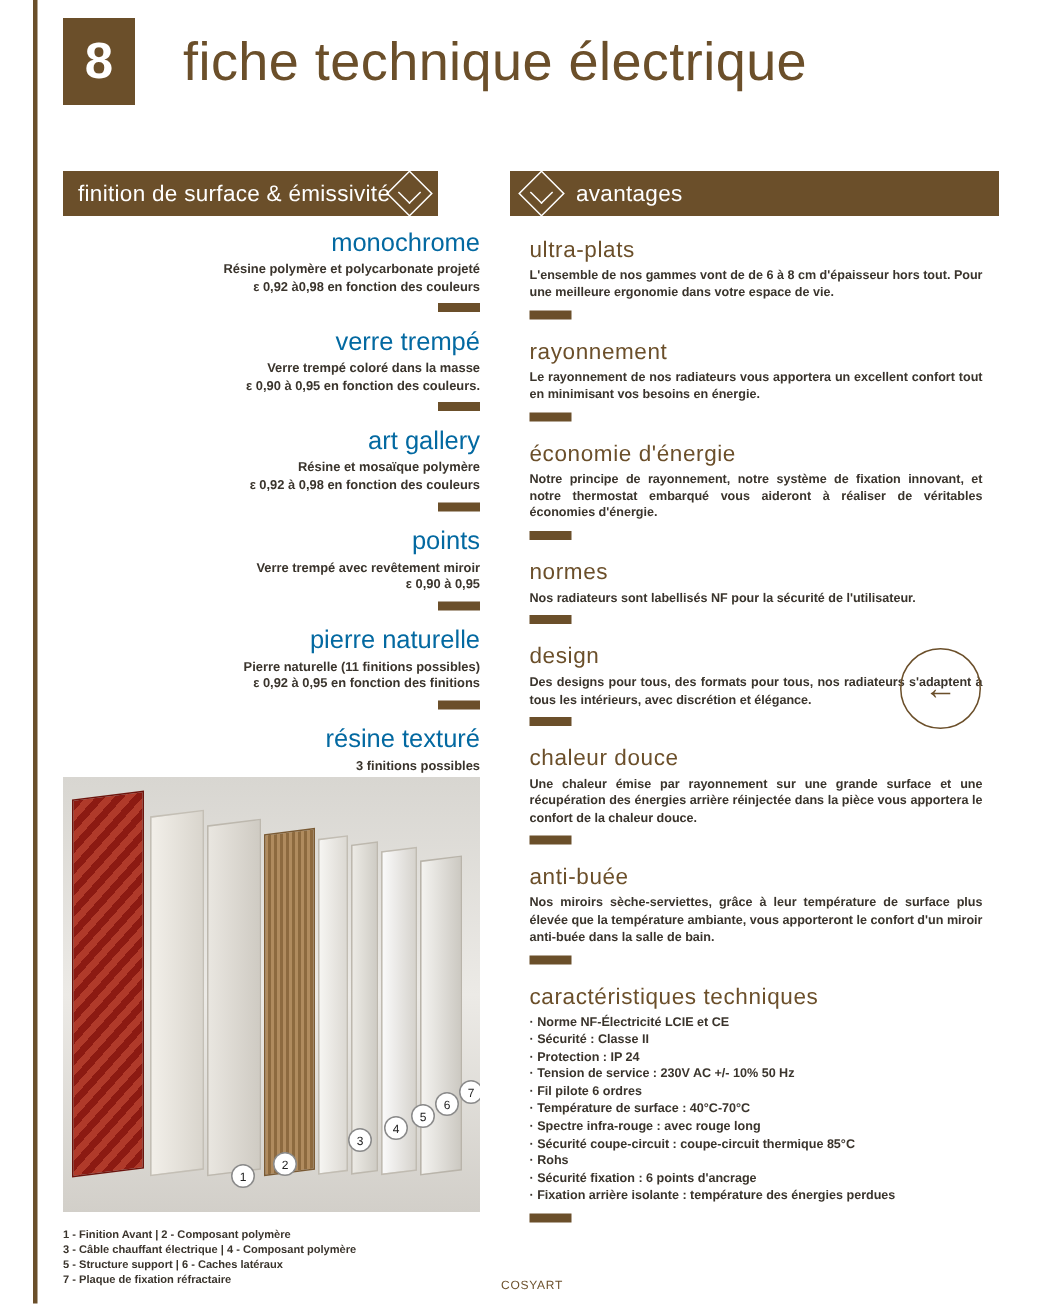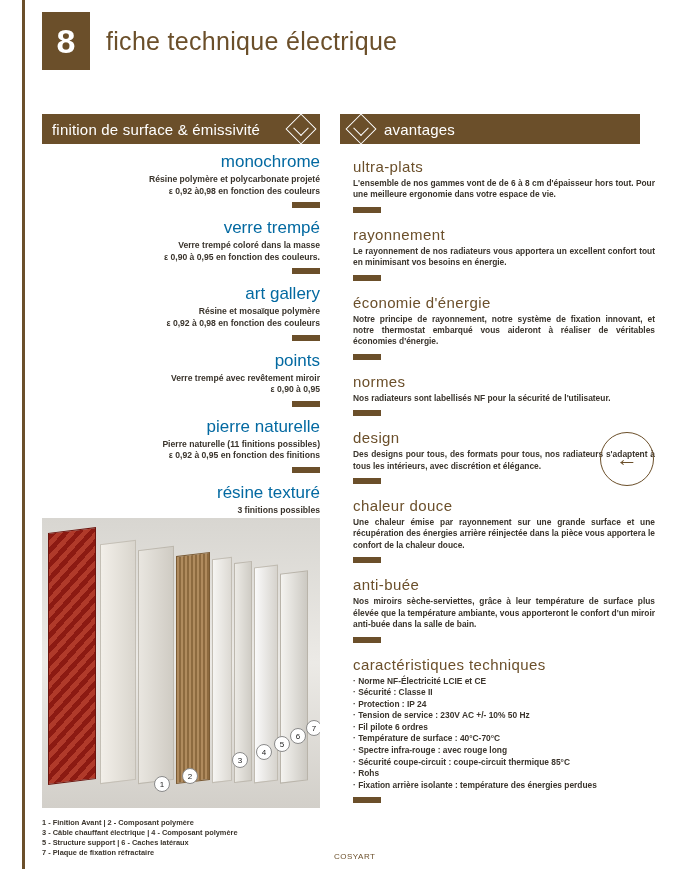--- a/index.html
+++ b/index.html
@@ -19,30 +19,30 @@
   
   .header{
     position:absolute;left:42px;top:12px;height:58px;display:flex;align-items:center;
   }
   .num-box{
     width:48px;height:58px;background:#6b4f2a;color:#ffffff;
     display:flex;align-items:center;justify-content:center;
     font-size:34px;font-weight:bold;
   }
   .header-title{
-    margin-left:16px;font-size:25px;color:#6b4f2a;letter-spacing:0.3px;
+    margin-left:32px;font-size:36px;color:#6b4f2a;letter-spacing:0.3px;
   }
   
   .bar{
     position:absolute;height:30px;background:#6b4f2a;color:#ffffff;
     display:flex;align-items:center;
     font-size:15px;letter-spacing:0.2px;
   }
-  .bar.left{left:42px;top:114px;width:278px;padding-left:10px;box-sizing:border-box;justify-content:space-between;padding-right:8px;}
-  .bar.right{left:340px;top:114px;width:300px;padding-left:10px;box-sizing:border-box;}
+  .bar.left{left:42px;top:114px;width:250px;padding-left:10px;box-sizing:border-box;justify-content:space-between;padding-right:8px;}
+  .bar.right{left:340px;top:114px;width:326px;padding-left:10px;box-sizing:border-box;}
   .bar .diam{
     display:inline-block;width:20px;height:20px;border:1.5px solid #ffffff;
     transform:rotate(45deg);position:relative;flex:none;
   }
   .bar .diam:after{
     content:"";position:absolute;left:4px;top:4px;width:10px;height:10px;
     border-right:1.5px solid #ffffff;border-bottom:1.5px solid #ffffff;
   }
   .bar.right .label{margin-left:12px;}
   .bar.right .inner{display:flex;align-items:center;}
@@ -259,20 +259,21 @@
       <ul>
         <li>Norme NF-Électricité LCIE et CE</li>
         <li>Sécurité : Classe II</li>
         <li>Protection : IP 24</li>
         <li>Tension de service : 230V AC +/- 10% 50 Hz</li>
         <li>Fil pilote 6 ordres</li>
         <li>Température de surface : 40°C-70°C</li>
         <li>Spectre infra-rouge : avec rouge long</li>
         <li>Sécurité coupe-circuit : coupe-circuit thermique 85°C</li>
         <li>Rohs</li>
+        <li>Sécurité fixation : 6 points d'ancrage</li>
         <li>Fixation arrière isolante : température des énergies perdues</li>
       </ul>
       <span class="dash"></span>
     </div>
 
   </div>
 
   <div class="back-arrow">←</div>
 
   <div class="footer-logo">COSYART</div>

